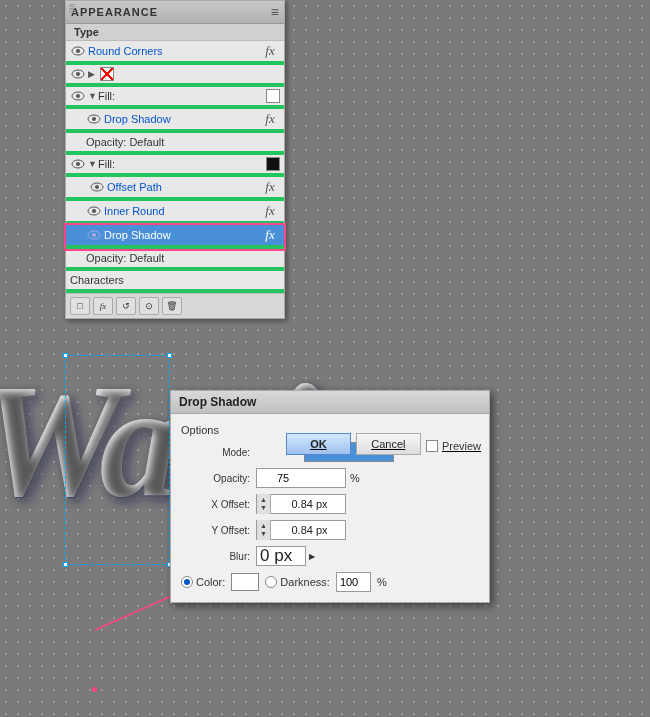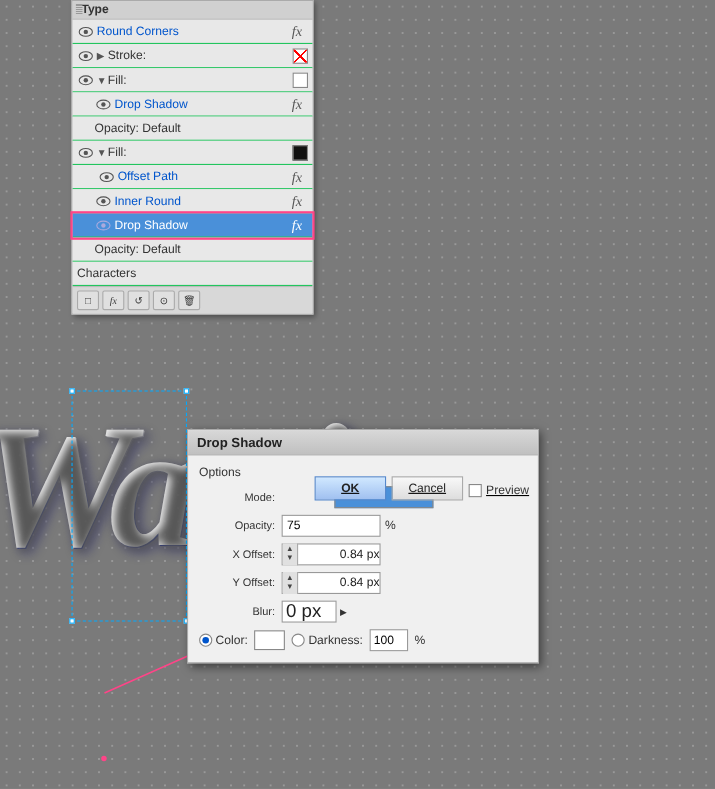--- a/index.html
+++ b/index.html
@@ -135,21 +135,21 @@
       font-weight: bold;
       font-size: 11px;
       color: #333;
       border-bottom: 1px solid #bbb;
     }
 
     .panel-row {
       display: flex;
       align-items: center;
       padding: 2px 4px;
-      border-bottom: 1px solid #22c55e;
+      border-bottom: 4px solid #22c55e;
       min-height: 22px;
       background: #e8e8e8;
     }
     .panel-row.highlighted {
       background: #4a90d9;
     }
     .panel-row.highlighted .row-label {
       color: #fff;
     }
 
@@ -316,32 +316,32 @@
       align-items: center;
       cursor: pointer;
     }
     .spinner-up, .spinner-dn {
       font-size: 7px;
       line-height: 8px;
       color: #444;
     }
     .input-val {
       flex: 1;
-      text-align: right;
+      text-align: center;
       font-size: 11px;
       padding-left: 3px;
       color: #222;
     }
     .dialog-input-plain {
       border: 1px solid #999;
       background: #fff;
       height: 20px;
       width: 90px;
       font-size: 11px;
-      padding: 0 4px;
+      padding: 0 20px;
       display: flex;
       align-items: center;
     }
     .slider-group {
       display: flex;
       align-items: center;
       gap: 4px;
     }
     .percent-label {
       font-size: 11px;
@@ -467,20 +467,24 @@
   <div class="selection-handle sh-br"></div>
 </div>
 
 <div class="arrow-dot"></div>
 <svg style="position:absolute;top:560px;left:90px;pointer-events:none;" width="200" height="80">
   <line x1="5" y1="70" x2="140" y2="10" stroke="#ff4488" stroke-width="1.5"></line>
 </svg>
 
 <div class="appearance-panel">
   <div class="panel-resize"></div>
+  <div class="panel-titlebar">
+    <span class="panel-title">APPEARANCE</span>
+    <span class="panel-menu-icon">≡</span>
+  </div>
 
   <div class="panel-section-header">
     <span>Type</span>
   </div>
 
   <div class="panel-row">
     <div class="eye-icon">
       <svg class="eye-svg" viewBox="0 0 14 10" fill="none" xmlns="http://www.w3.org/2000/svg">
         <ellipse cx="7" cy="5" rx="6" ry="4" stroke="#555" stroke-width="1"></ellipse>
         <circle cx="7" cy="5" r="2" fill="#555"></circle>
@@ -493,21 +497,20 @@
   </div>
 
   <div class="panel-row">
     <div class="eye-icon">
       <svg class="eye-svg" viewBox="0 0 14 10" fill="none">
         <ellipse cx="7" cy="5" rx="6" ry="4" stroke="#555" stroke-width="1"></ellipse>
         <circle cx="7" cy="5" r="2" fill="#555"></circle>
       </svg>
     </div>
     <div class="row-arrow">▶</div>
-    <div class="row-label black">Stroke:</div>
     <div class="color-swatch swatch-red-x"></div>
   </div>
 
   <div class="panel-row">
     <div class="eye-icon">
       <svg class="eye-svg" viewBox="0 0 14 10" fill="none">
         <ellipse cx="7" cy="5" rx="6" ry="4" stroke="#555" stroke-width="1"></ellipse>
         <circle cx="7" cy="5" r="2" fill="#555"></circle>
       </svg>
     </div>

